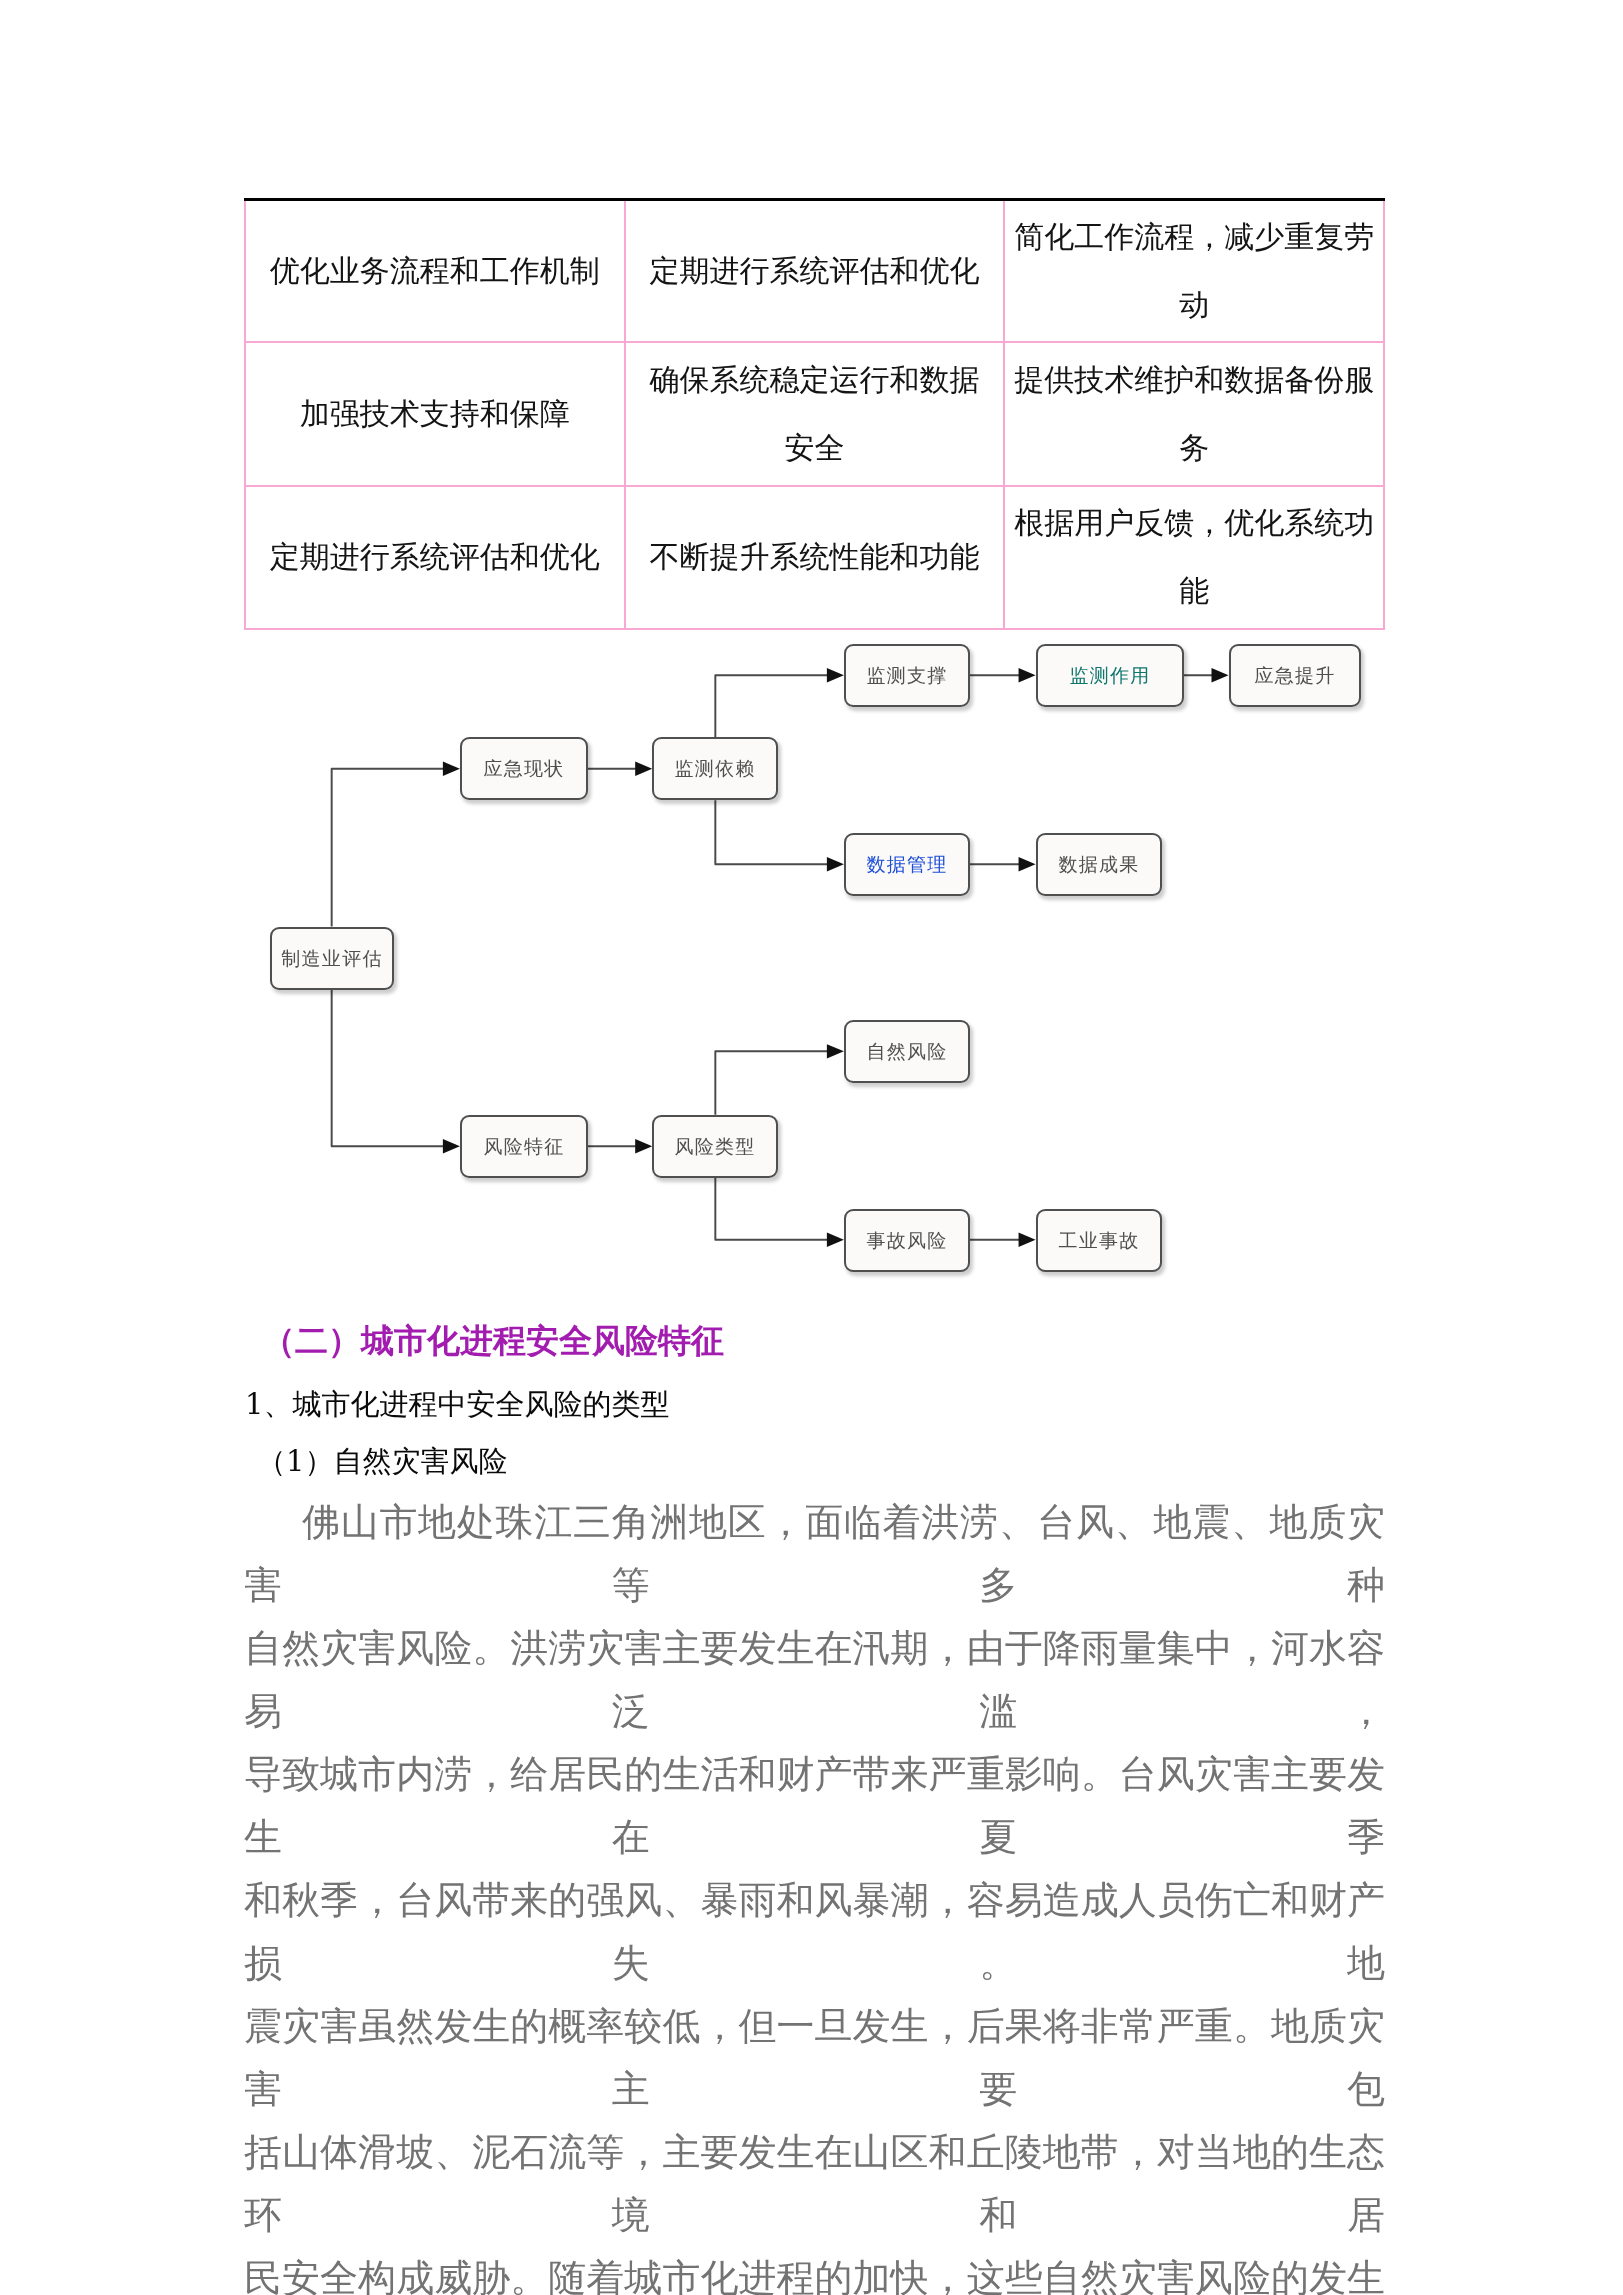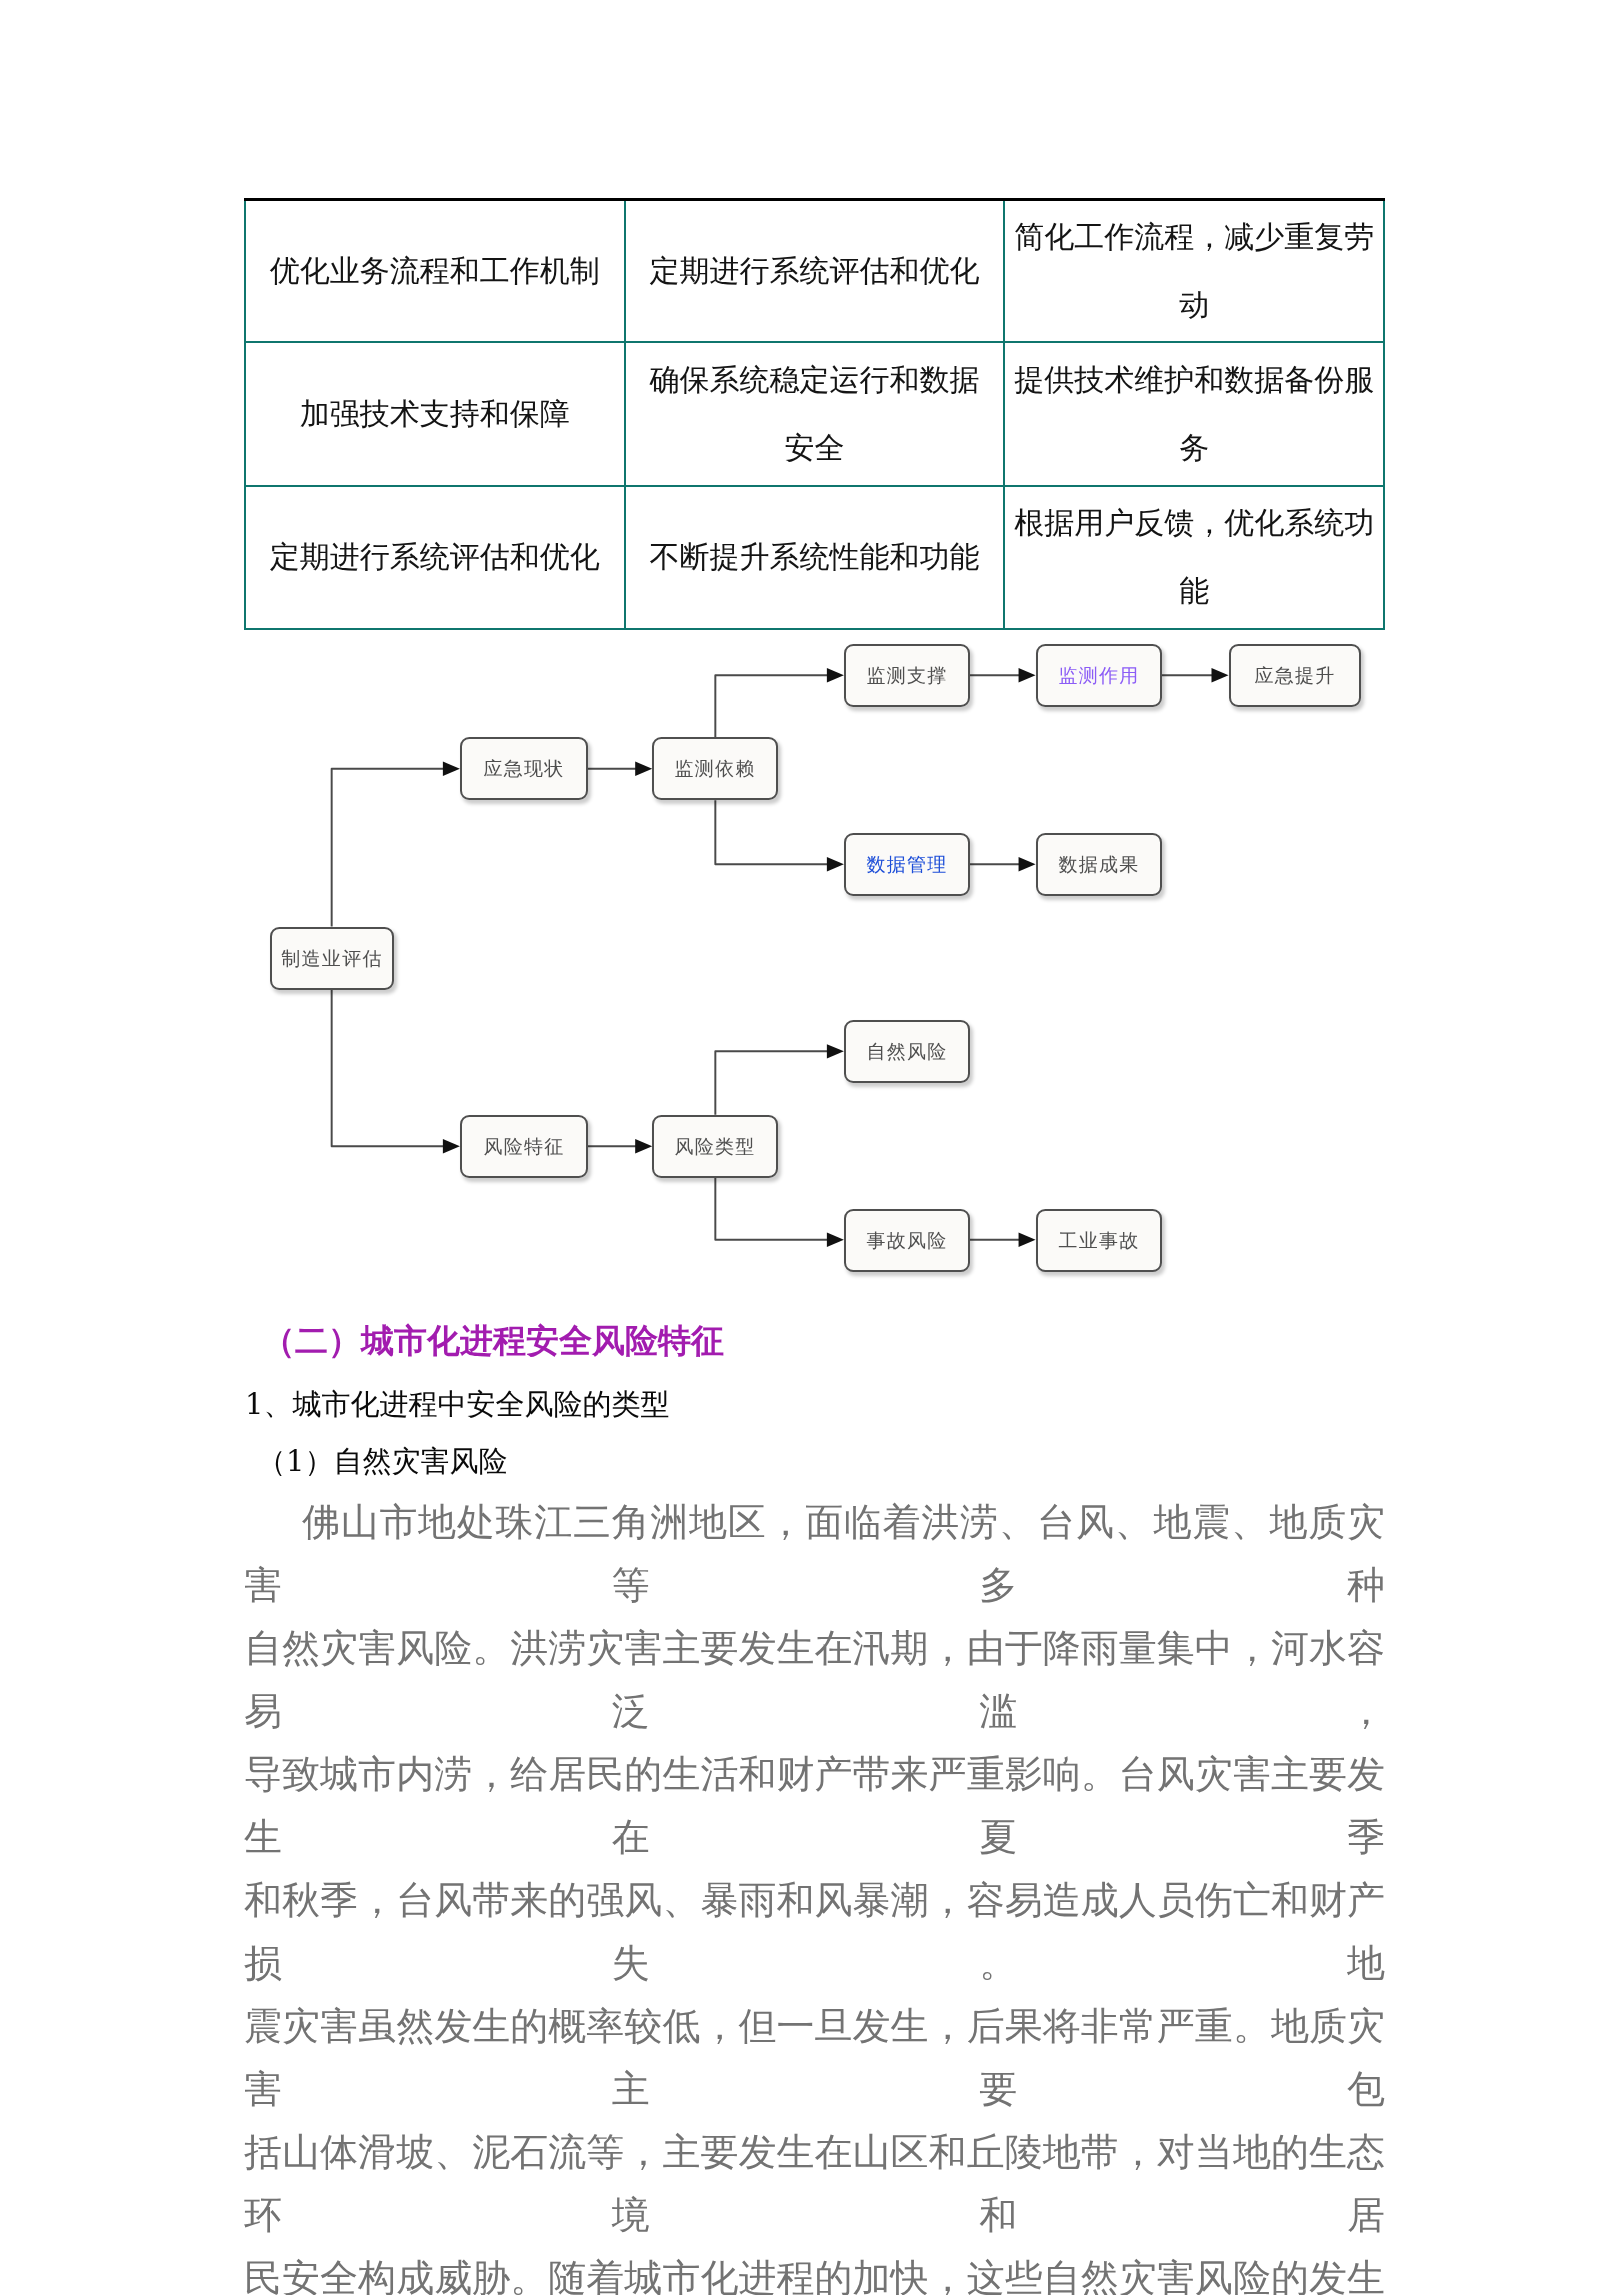--- a/index.html
+++ b/index.html
@@ -7,21 +7,21 @@
     width:1623px;height:2295px;position:relative;background:#ffffff;overflow:hidden;
     font-family:"DejaVu Serif","Liberation Serif",serif;
   }
   
   .doc-table{
     position:absolute;left:244px;top:198px;width:1141px;
     border-collapse:collapse;table-layout:fixed;
     border-top:3.3px solid #000;
   }
   .doc-table td{
-    border:2px solid #0f766e;
+    border:2px solid #f9a8d4;
     text-align:center;vertical-align:middle;
     font-size:30px;line-height:68px;color:#141414;
     overflow:hidden;word-break:break-all;
   }
   .doc-table tr:nth-child(1){height:142px;}
   .doc-table tr:nth-child(2){height:144px;}
   .doc-table tr:nth-child(3){height:143px;}
   .doc-table td:nth-child(1){padding:0 3.9px;}
   .doc-table td:nth-child(2){padding:0 11.8px;}
   .doc-table td:nth-child(3){padding:0 7.9px;}
@@ -108,21 +108,21 @@
         <polygon points="1290,1607 1264,1596 1264,1618" fill="#111111"></polygon>
         <path d="M 1093.5 1800 L 1093.5 1895 L 1266 1895" fill="none" stroke="#4a4a4a" stroke-width="3" stroke-linejoin="round"></path>
         <polygon points="1290,1895 1264,1884 1264,1906" fill="#111111"></polygon>
         <path d="M 1482 1895 L 1559 1895" fill="none" stroke="#4a4a4a" stroke-width="3" stroke-linejoin="round"></path>
         <polygon points="1583,1895 1557,1884 1557,1906" fill="#111111"></polygon>
       </svg>
   <div class="node" style="left: 270px; top: 927px; width: 124px; height: 63px; border-color: rgb(79, 79, 79); background: rgb(251, 250, 248); color: rgb(79, 79, 79);">制造业评估</div>
       <div class="node" style="left: 460px; top: 737px; width: 128px; height: 63px; border-color: rgb(79, 79, 79); background: rgb(251, 250, 248); color: rgb(79, 79, 79);">应急现状</div>
       <div class="node" style="left: 652px; top: 737px; width: 126px; height: 63px; border-color: rgb(79, 79, 79); background: rgb(251, 250, 248); color: rgb(79, 79, 79);">监测依赖</div>
       <div class="node" style="left: 844px; top: 644px; width: 126px; height: 63px; border-color: rgb(79, 79, 79); background: rgb(251, 250, 248); color: rgb(79, 79, 79);">监测支撑</div>
-      <div class="node" style="left: 1036px; top: 644px; width: 126px; height: 63px; border-color: rgb(79, 79, 79); background: rgb(251, 250, 248); color: #8b5cf6;">监测作用</div>
+      <div class="node" style="left: 1036px; top: 644px; width: 148px; height: 63px; border-color: rgb(79, 79, 79); background: rgb(251, 250, 248); color: #0f766e;">监测作用</div>
       <div class="node" style="left: 1229px; top: 644px; width: 132px; height: 63px; border-color: rgb(79, 79, 79); background: rgb(251, 250, 248); color: rgb(79, 79, 79);">应急提升</div>
       <div class="node" style="left: 844px; top: 833px; width: 126px; height: 63px; border-color: rgb(79, 79, 79); background: rgb(251, 250, 248); color: #1d4ed8;">数据管理</div>
       <div class="node" style="left: 1036px; top: 833px; width: 126px; height: 63px; border-color: rgb(79, 79, 79); background: rgb(251, 250, 248); color: rgb(79, 79, 79);">数据成果</div>
       <div class="node" style="left: 460px; top: 1115px; width: 128px; height: 63px; border-color: rgb(79, 79, 79); background: rgb(251, 250, 248); color: rgb(79, 79, 79);">风险特征</div>
       <div class="node" style="left: 652px; top: 1115px; width: 126px; height: 63px; border-color: rgb(79, 79, 79); background: rgb(251, 250, 248); color: rgb(79, 79, 79);">风险类型</div>
       <div class="node" style="left: 844px; top: 1020px; width: 126px; height: 63px; border-color: rgb(79, 79, 79); background: rgb(251, 250, 248); color: rgb(79, 79, 79);">自然风险</div>
       <div class="node" style="left: 844px; top: 1209px; width: 126px; height: 63px; border-color: rgb(79, 79, 79); background: rgb(251, 250, 248); color: rgb(79, 79, 79);">事故风险</div>
       <div class="node" style="left: 1036px; top: 1209px; width: 126px; height: 63px; border-color: rgb(79, 79, 79); background: rgb(251, 250, 248); color: rgb(79, 79, 79);">工业事故</div>
     </div>
 

